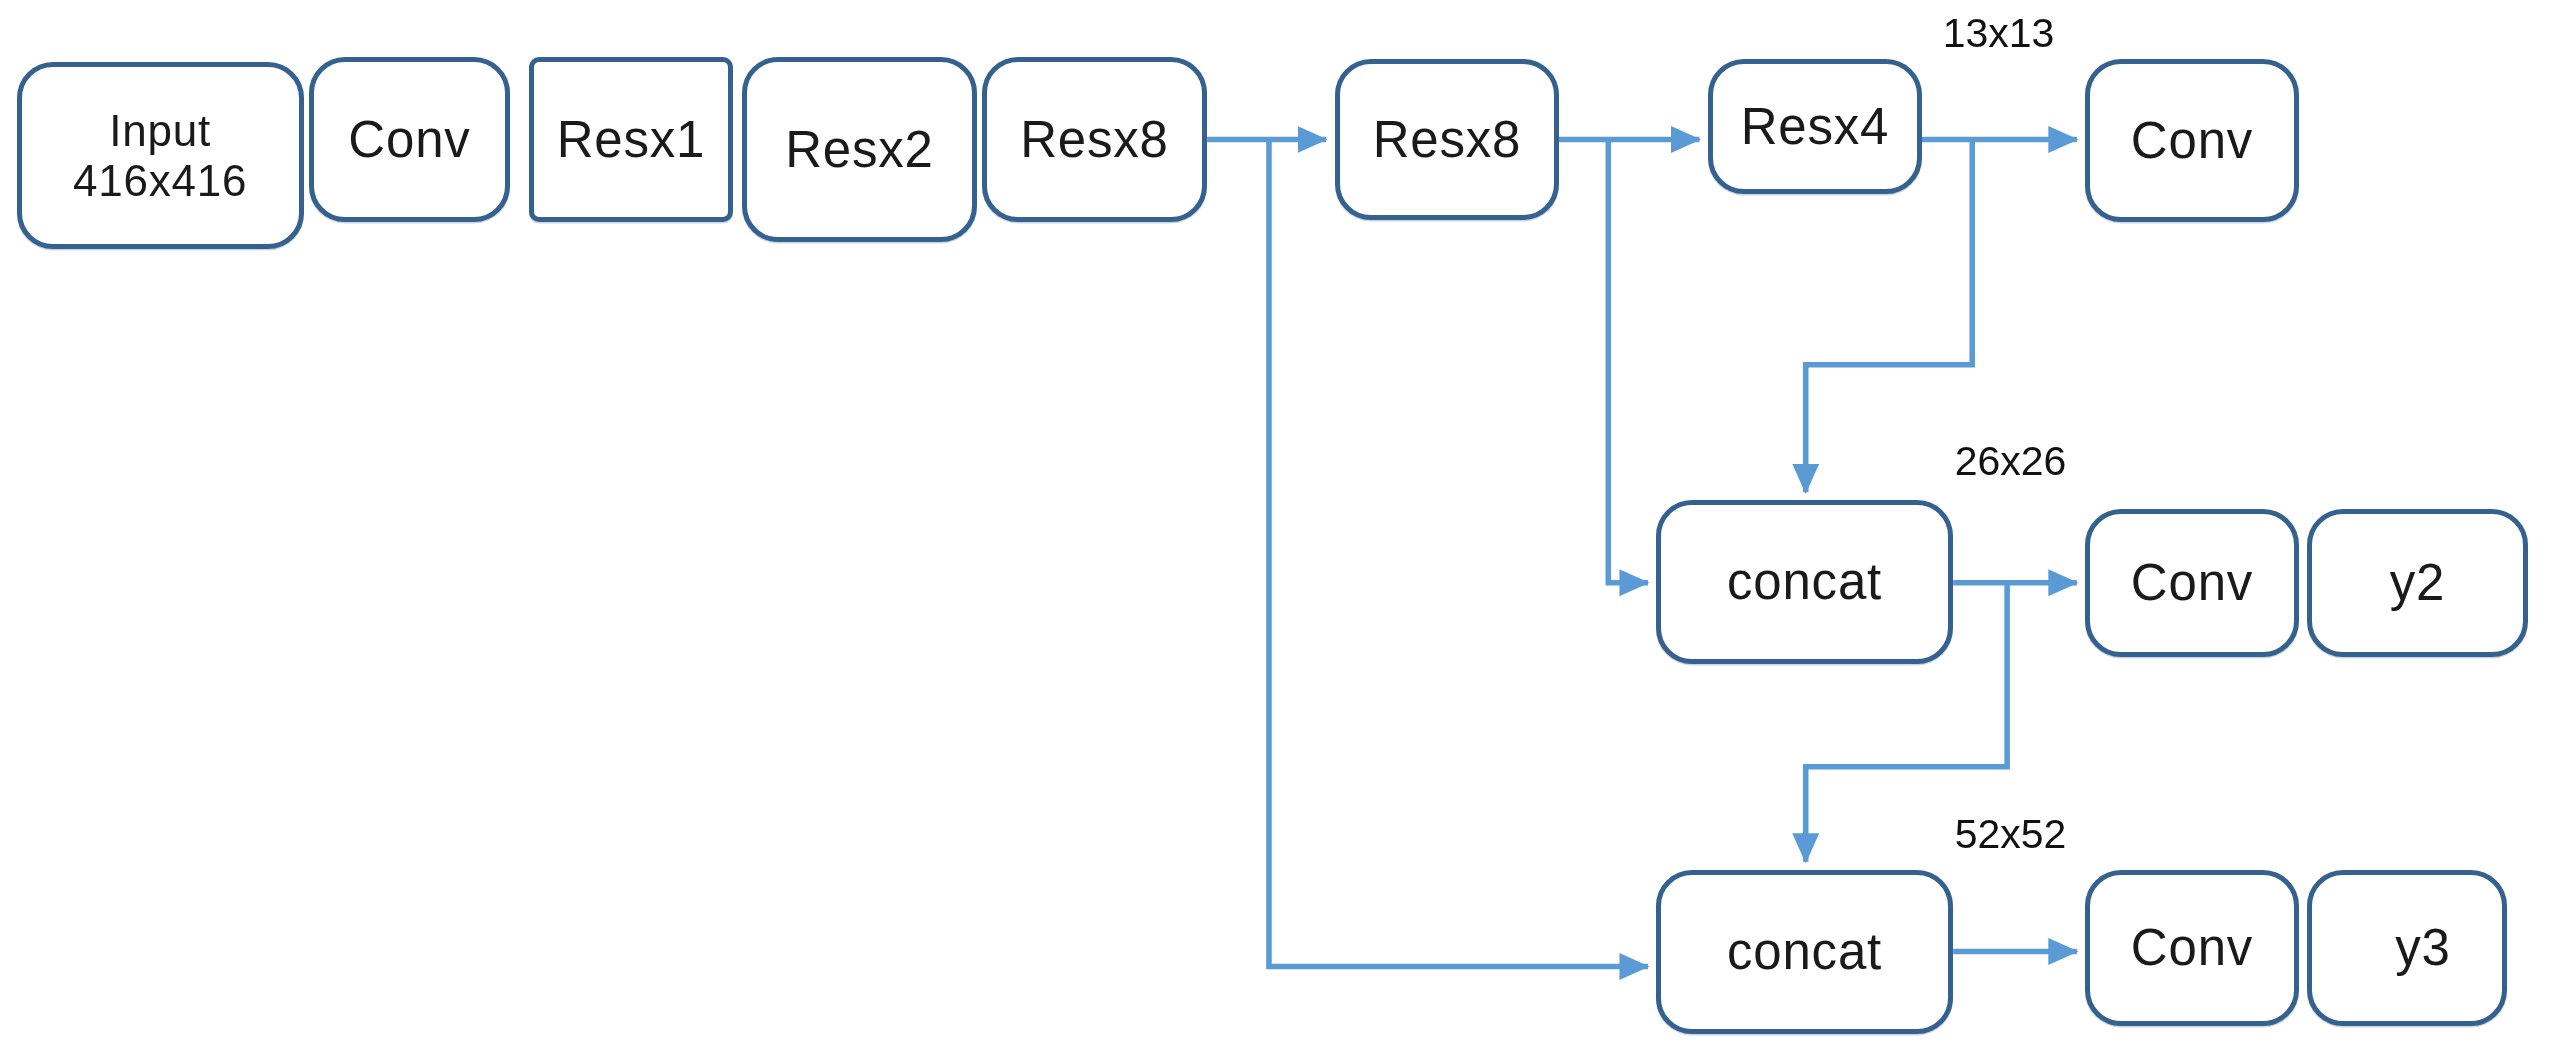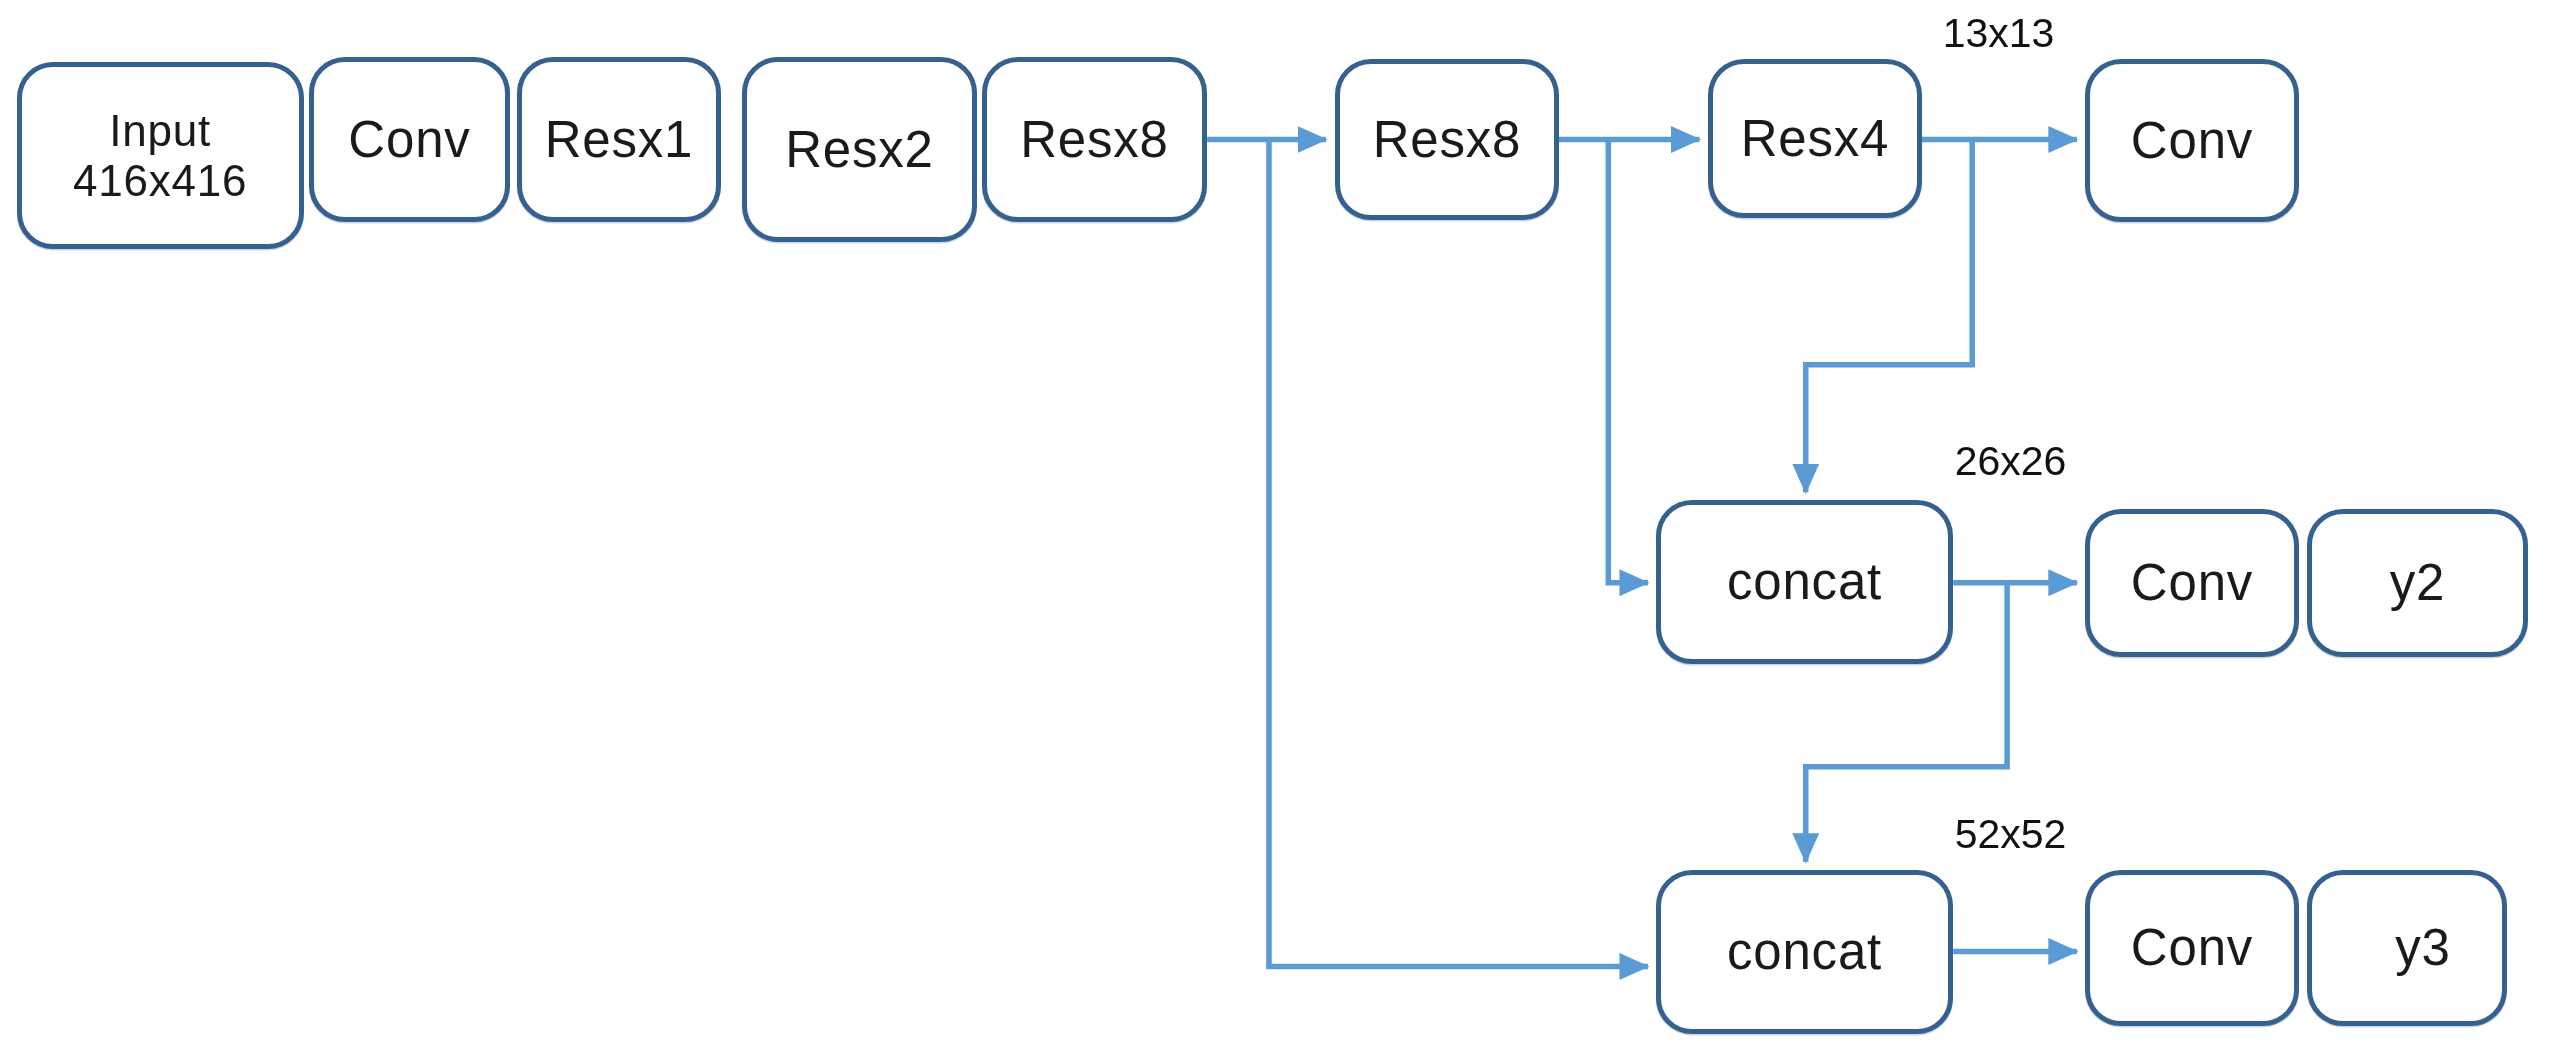--- a/index.html
+++ b/index.html
@@ -92,37 +92,37 @@
 
   <div class="node" style="left:16.7px; top:62px; width:287px; height:187px;">
     <div class="line-sm">Input</div>
     <div class="line-sm">416x416</div>
   </div>
 
   <div class="node" style="left:309px; top:57px; width:201px; height:165px;">
     <div>Conv</div>
   </div>
 
-  <div class="node" style="left:517px; top:57px; width:204px; height:165px;">
+  <div class="node" style="left:529px; top:57px; width:204px; height:165px;border-radius:10px;">
     <div>Resx1</div>
   </div>
 
   <div class="node" style="left:742px; top:57px; width:235px; height:185px;">
     <div>Resx2</div>
   </div>
 
   <div class="node" style="left:982px; top:57px; width:225px; height:165px;">
     <div>Resx8</div>
   </div>
 
   <div class="node" style="left:1335px; top:59px; width:224px; height:161px;">
     <div>Resx8</div>
   </div>
 
-  <div class="node" style="left:1708px; top:59px; width:214px; height:159px;">
+  <div class="node" style="left:1708px; top:59px; width:214px; height:135px;">
     <div>Resx4</div>
   </div>
 
   <div class="node" style="left:2085px; top:59px; width:214px; height:163px;">
     <div>Conv</div>
   </div>
 
 
   <div class="node" style="left:1656px; top:500px; width:297px; height:164px;">
     <div>concat</div>

